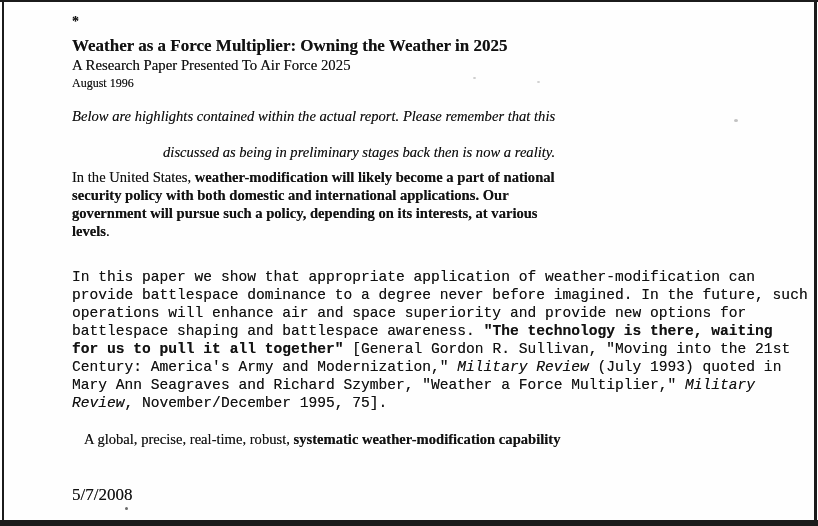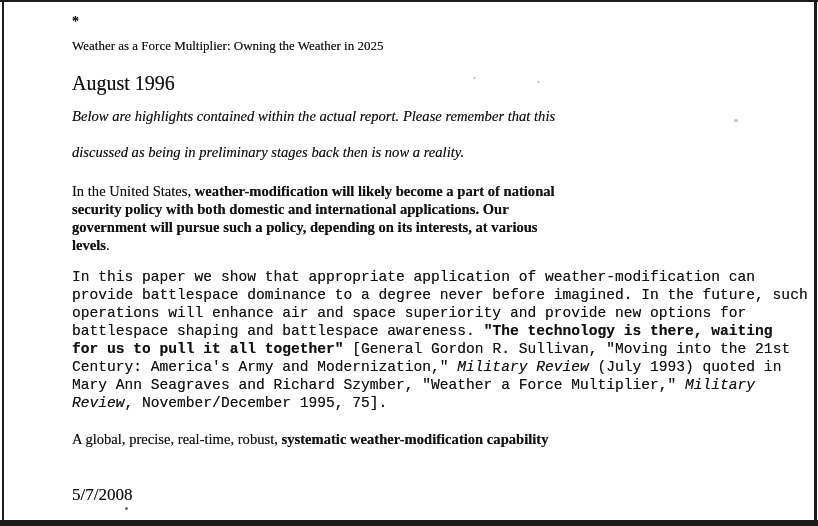--- a/index.html
+++ b/index.html
@@ -25,47 +25,48 @@
   .txt {
     position: absolute;
     left: 72px;
     margin: 0;
     font-size: 14.6px;
     line-height: 18px;
     white-space: nowrap;
     text-shadow: 0 0 0.5px rgba(10,10,10,0.55);
   }
   .star      { top: 13px; font-size: 14px; font-weight: bold; }
-  .title     { top: 37px; font-size: 13px; font-weight: normal; }
+  .title     { top: 37px; font-size: 17px; font-weight: bold; }
   .subtitle  { top: 56px; font-size: 14.8px; }
-  .docdate   { top: 74px; font-size: 20px; }
-  .para-intro      { top: 107px; font-style: italic; }
-  .para-policy     { top: 182px; }
+  .docdate   { top: 74px; font-size: 12px; }
+  .para-intro      { top: 107px; font-style: italic; text-align: right; }
+  .para-policy     { top: 168px; }
   .para-body       { top: 268px; font-family: Liberation Mono, monospace; }
-  .para-capability { top: 430px; }
+  .para-capability { top: 430px; margin-left: 12px; }
   .footer-date     { top: 486px; font-size: 17px; }
 
   .speck { position: absolute; border-radius: 50%; }
   .speck-1 { left: 125px; top: 507px; width: 3px; height: 3px; background: #6a6a6a; }
   .speck-2 { left: 734px; top: 119px; width: 4px; height: 3px; background: #c2c2c2; }
   .speck-3 { left: 473px; top: 77px;  width: 3px; height: 2px; background: #cccccc; }
   .speck-4 { left: 537px; top: 81px;  width: 3px; height: 2px; background: #d0d0d0; }
 </style>
 </head>
 <body>
 
 <div class="page">
   <div class="edge edge-top"></div>
   <div class="edge edge-left"></div>
   <div class="edge edge-right"></div>
   <div class="edge edge-bottom"></div>
 
   <div class="txt star">*</div>
 
   <h1 class="txt title">Weather as a Force Multiplier: Owning the Weather in 2025</h1>
+  <div class="txt subtitle">A Research Paper Presented To Air Force 2025</div>
   <div class="txt docdate">August 1996</div>
 
   <p class="txt para-intro"><span style="font-style: italic;">Below are highlights contained within the actual report. Please remember that this</span><br><br><span style="font-style: italic;">discussed as being in preliminary stages back then is now a reality.</span></p>
   <p class="txt para-policy"><span>In the United States, </span><span style="font-weight: bold;">weather-modification will likely become a part of national</span><br><span style="font-weight: bold;">security policy with both domestic and international applications. Our</span><br><span style="font-weight: bold;">government will pursue such a policy, depending on its interests, at various</span><br><span style="font-weight: bold;">levels</span><span>.</span></p>
   <p class="txt para-body"><span>In this paper we show that appropriate application of weather-modification can</span><br><span>provide battlespace dominance to a degree never before imagined. In the future, such</span><br><span>operations will enhance air and space superiority and provide new options for</span><br><span>battlespace shaping and battlespace awareness. </span><span style="font-weight: bold;">"The technology is there, waiting</span><br><span style="font-weight: bold;">for us to pull it all together"</span><span> [General Gordon R. Sullivan, "Moving into the 21st</span><br><span>Century: America's Army and Modernization," </span><span style="font-style: italic;">Military Review</span><span> (July 1993) quoted in</span><br><span>Mary Ann Seagraves and Richard Szymber, "Weather a Force Multiplier," </span><span style="font-style: italic;">Military</span><br><span style="font-style: italic;">Review</span><span>, November/December 1995, 75].</span></p>
   <p class="txt para-capability"><span>A global, precise, real-time, robust, </span><span style="font-weight: bold;">systematic weather-modification capability</span></p>
 
   <div class="txt footer-date">5/7/2008</div>
 
   <div class="speck speck-1"></div>

